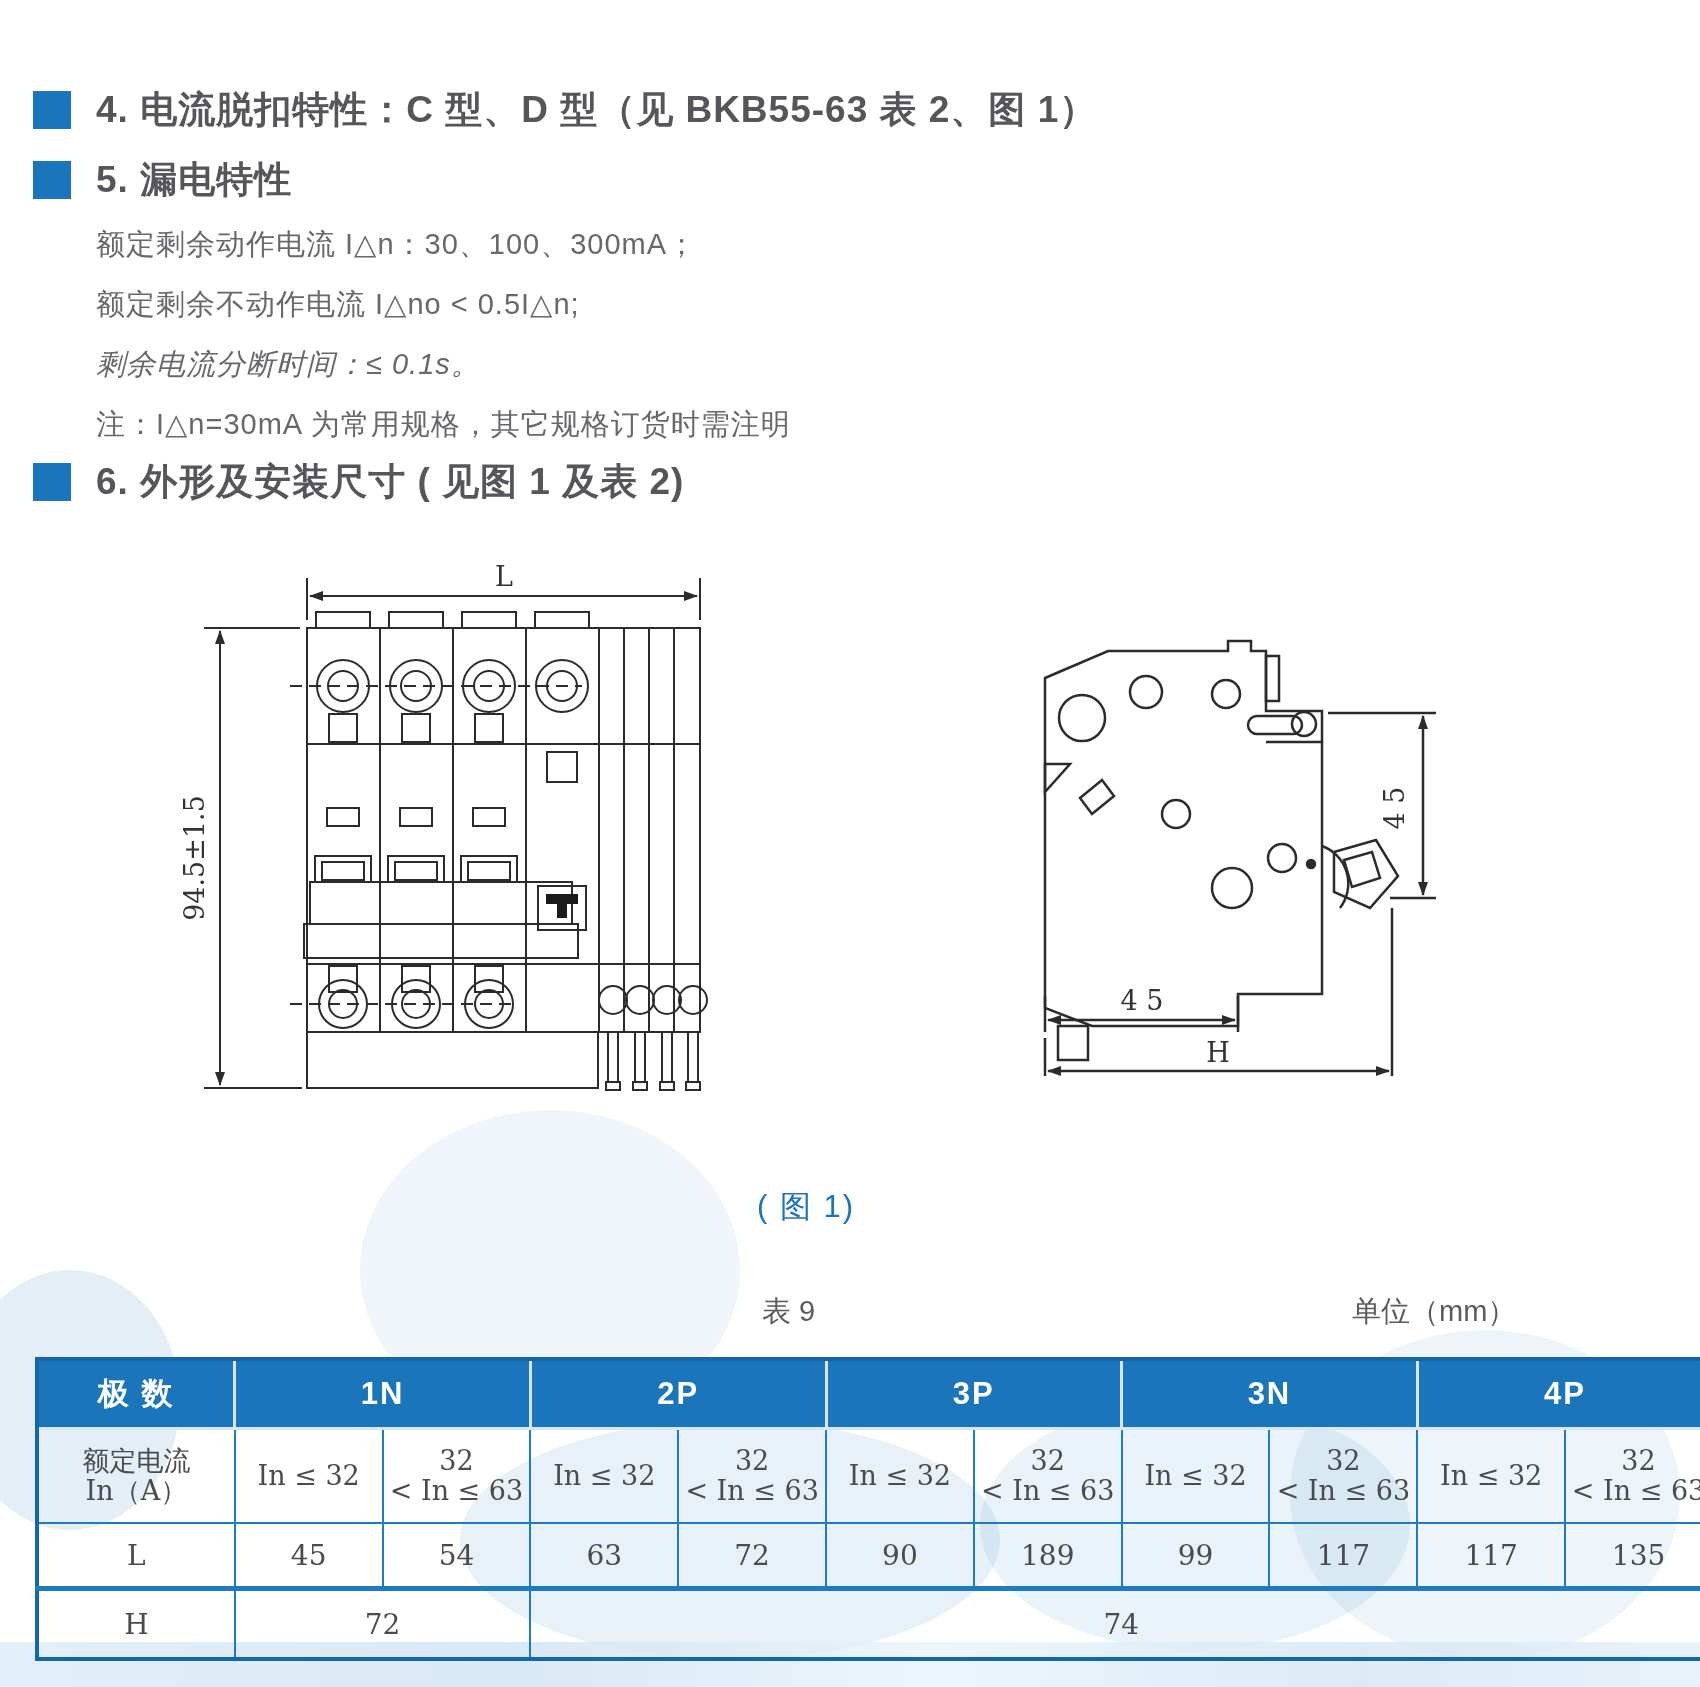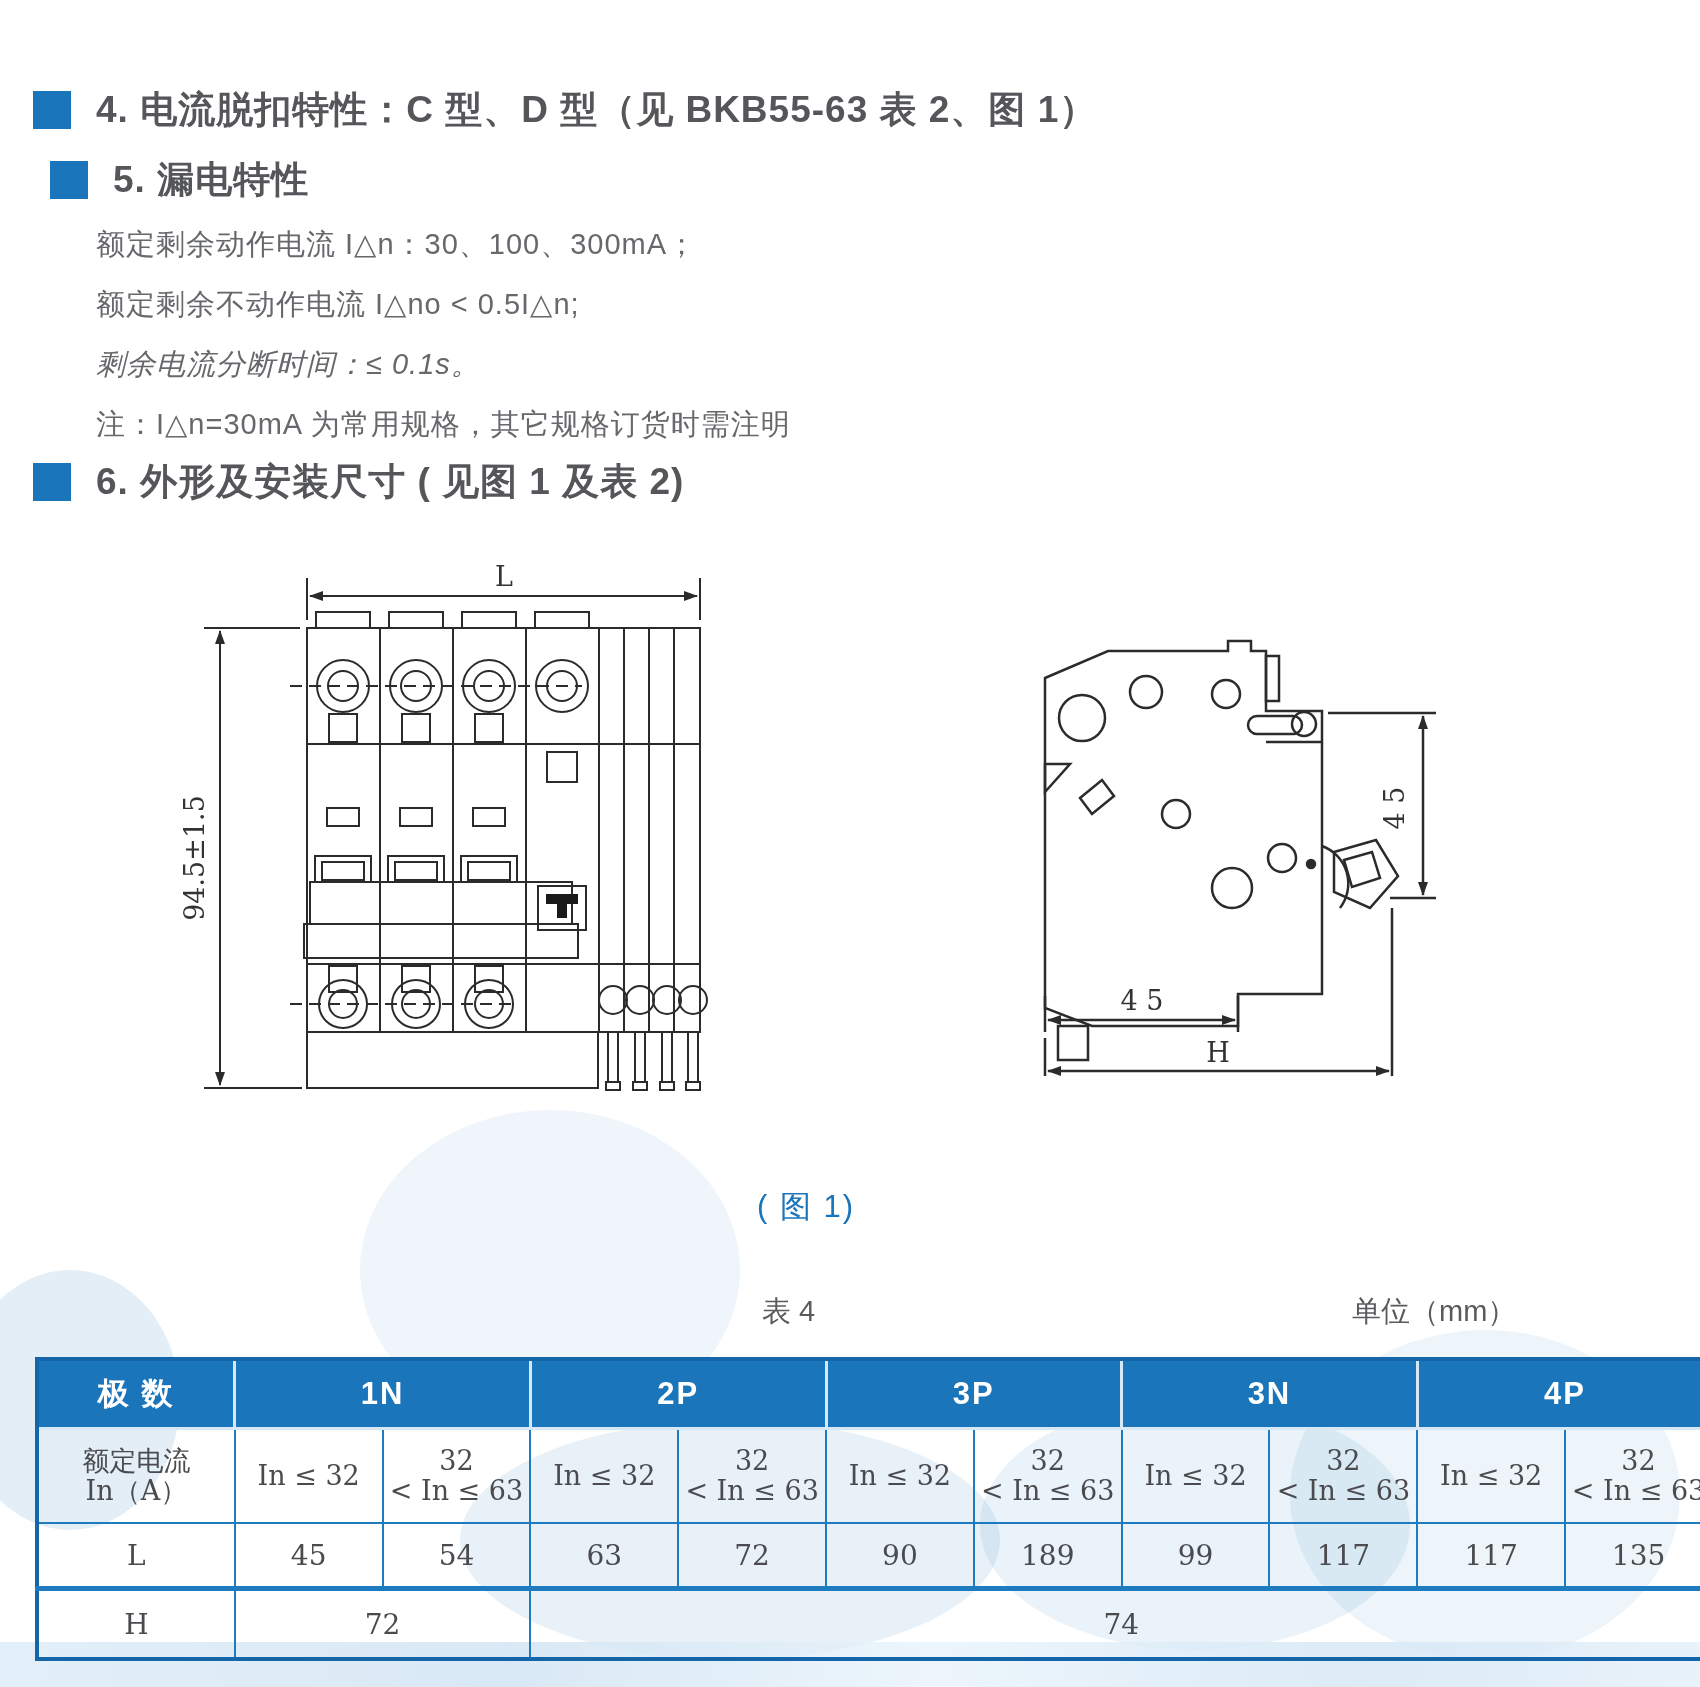--- a/index.html
+++ b/index.html
@@ -6,21 +6,21 @@
   body{
     width:1700px;height:1687px;position:relative;background:#ffffff;
     font-family:"Liberation Sans",sans-serif;color:#58595b;overflow:hidden;
   }
   .abs{position:absolute;}
   
   .heading{position:absolute;display:flex;align-items:flex-start;font-weight:bold;
     color:#55565a;font-size:37px;line-height:40px;letter-spacing:1px;}
   .bullet{width:38px;height:38px;background:#1b75bb;margin-right:25px;flex:none;margin-top:1px;}
   .h4{left:33px;top:54px;margin-top:36px;}
-  .h5{left:33px;top:160px;margin-left:17px;}
+  .h5{left:33px;top:160px;}
   .h6{left:33px;top:462px;}
   
   .para-line{position:absolute;left:96px;font-size:29px;color:#66686c;letter-spacing:1px;}
   .pl0{top:225px;} .pl1{top:285px;} .pl2{top:345px;font-style:italic;} .pl3{top:405px;}
   
   .fig-caption{position:absolute;left:757px;top:1186px;font-size:31px;color:#1b75bb;letter-spacing:2px;}
   svg text{font-family:"DejaVu Serif","Liberation Serif",serif;font-size:27px;fill:#333333;stroke:none;}
   
   .wm{position:absolute;border-radius:50%;z-index:0;}
   .wm-band{position:absolute;left:0;top:1642px;width:1700px;height:45px;z-index:0;
@@ -205,21 +205,21 @@
     <line x1="462" y1="352" x2="462" y2="520"></line>
     <line x1="118" y1="515" x2="459" y2="515" marker-start="url(#arrS)" marker-end="url(#arrS)"></line>
   </g>
   <text transform="translate(474,252) rotate(-90)" text-anchor="middle">4 5</text>
   <text x="212" y="454" text-anchor="middle">4 5</text>
   <text x="288" y="506" text-anchor="middle">H</text>
 </svg>
 
 <div class="fig-caption">( 图 1)</div>
 
-<div class="tbl-caption">表 4</div>
+<div class="tbl-caption">表 9</div>
 <div class="tbl-unit">单位（mm）</div>
 
 <div class="tbl-wrap">
 <table>
   <colgroup>
     <col style="width:11.8%">
     <col style="width:8.82%">
         <col style="width:8.82%">
         <col style="width:8.82%">
         <col style="width:8.82%">

